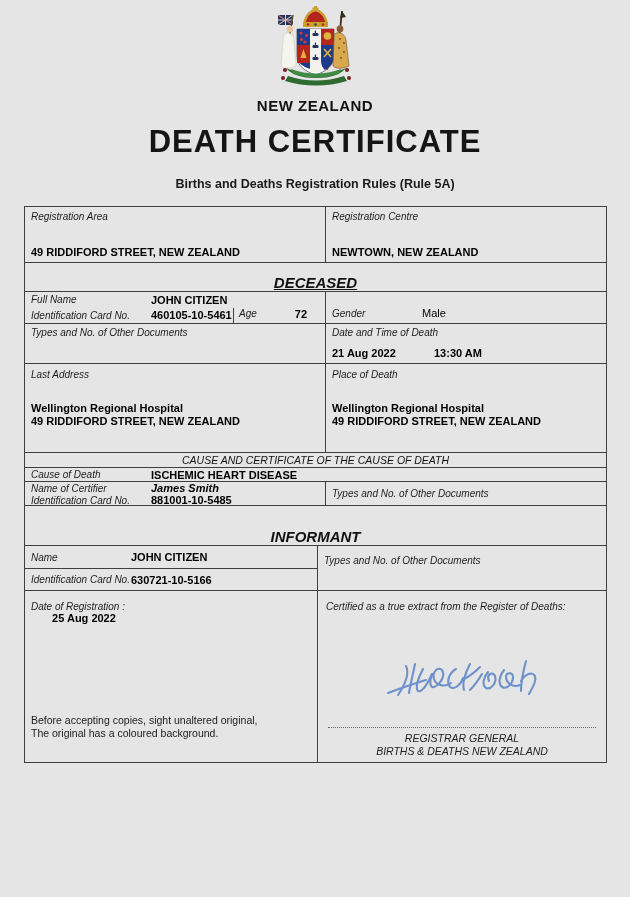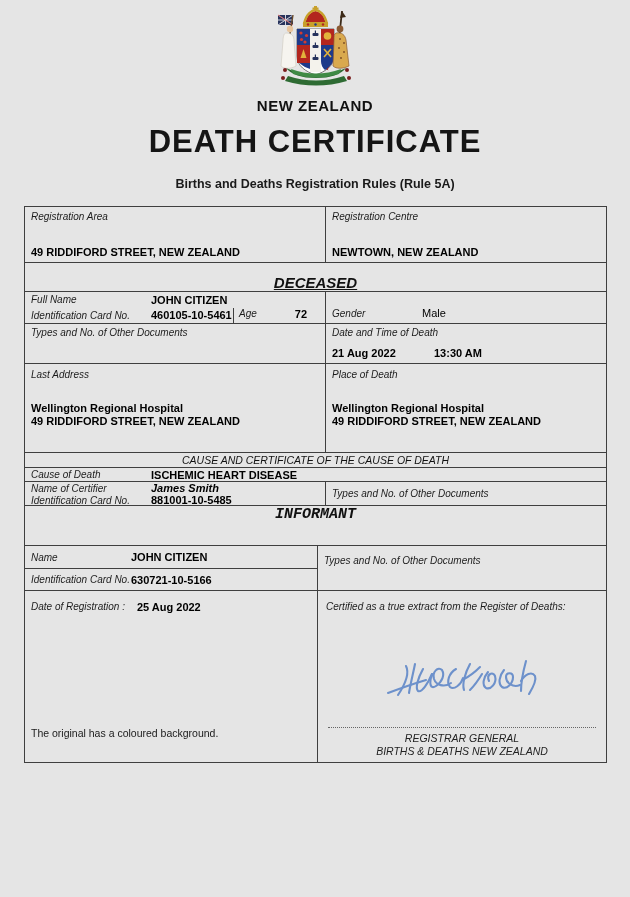--- a/index.html
+++ b/index.html
@@ -62,33 +62,33 @@
   .r6 { height:15px; align-items:center; }
   .causehead { width:100%; text-align:center; font-size:10.5px; font-style:italic; color:#111; }
 
   .r7 { height:14px; align-items:center; }
   .r7 .lw { font-style:italic; font-size:10px; }
   .r8 { height:24px; }
   .r8 .cell-l { width:301px; padding:0; display:flex; flex-direction:column; }
   .r8 .cell-r { flex:1; padding:1px 6px; }
   .vi { font-style:italic; }
 
-  .r9 { height:40px; align-items:flex-start; justify-content:center;font-family:Liberation Mono, monospace; }
+  .r9 { height:40px; align-items:flex-end; justify-content:center; }
 
   .r10 { height:45px; }
   .r10 .cell-l { width:292px; padding:0; display:flex; flex-direction:column; }
   .r10a { height:23px; border-bottom:1px solid #3f3f3f; display:flex; align-items:center; }
   .r10b { flex:1; display:flex; align-items:center; }
   .lw2 { width:106px; padding-left:6px; flex:none; }
   .r10 .cell-r { flex:1; border-left:1px solid #3f3f3f; padding:4px 6px; }
 
   .r11 { height:172px; }
   .r11 .cell-l { width:292px; position:relative; }
   .r11 .cell-r { flex:1; border-left:1px solid #3f3f3f; position:relative; }
-  .regdate { position:absolute; top:10px; left:6px; display:flex; align-items:flex-start; }
+  .regdate { position:absolute; top:10px; left:6px; display:flex; align-items:center;flex-direction:column; }
   .regdate .val { margin-left:12px; }
   .notice { position:absolute; left:6px; bottom:22px; font-size:10.5px; color:#1a1a1a; line-height:13px; }
   .certif { position:absolute; top:10px; left:8px; }
   .sig { position:absolute; top:62px; left:0; width:100%; text-align:center; }
   .dotline { position:absolute; top:136px; left:10px; right:10px; border-top:1.5px dotted #666; }
   .registrar { position:absolute; top:141px; left:0; width:100%; text-align:center;
                font-size:10.5px; font-style:italic; color:#222; line-height:13px; }
 
   
   .footer-logo { position:absolute; left:299px; top:826px; width:302px; text-align:center; }
@@ -292,20 +292,21 @@
       </div>
     </div>
 
     <div class="row r11 bt">
       <div class="cell-l">
         <div class="regdate">
           <span class="lab">Date of Registration :</span>
           <span class="val">25 Aug 2022</span>
         </div>
         <div class="notice">
+          <div>Before accepting copies, sight unaltered original,</div>
           <div>The original has a coloured background.</div>
         </div>
       </div>
       <div class="cell-r">
         <span class="lab certif">Certified as a true extract from the Register of Deaths:</span>
         <div class="sig">
           <svg width="160" height="52" viewBox="0 0 160 52">
             <g stroke="#6d91cb" stroke-width="2.1" fill="none" stroke-linecap="round" stroke-linejoin="round">
               <path d="M6 40 C22 34 34 30 44 27"></path>
               <path d="M24 13 C28 21 22 33 16 42"></path>

